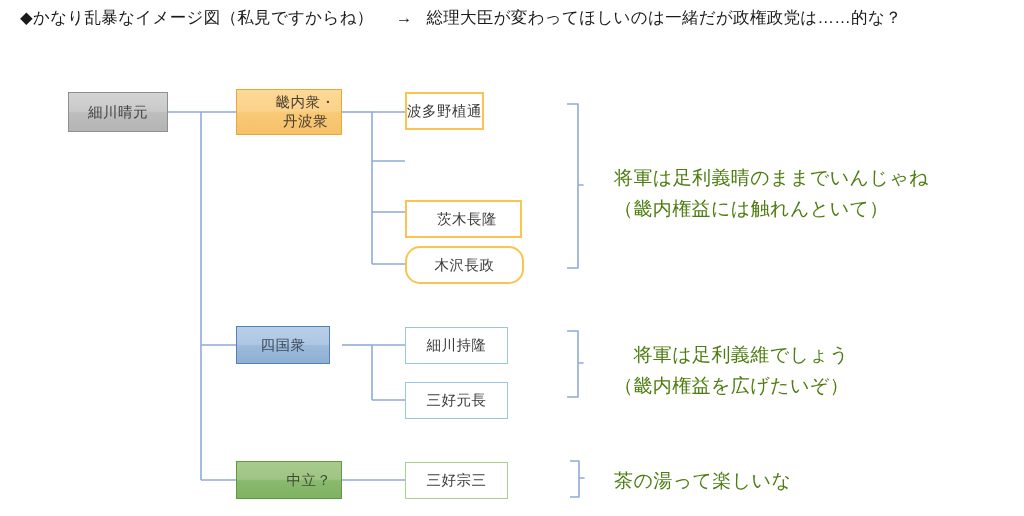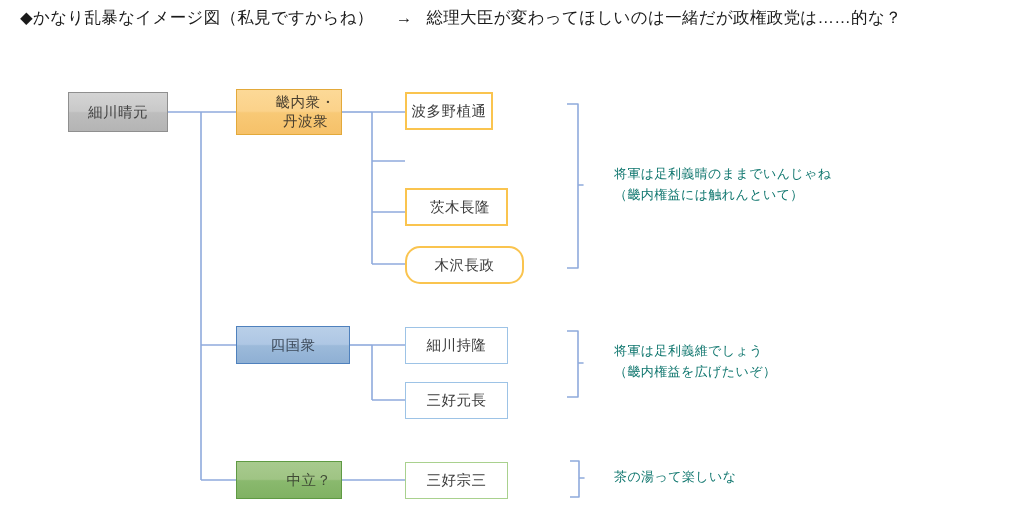--- a/index.html
+++ b/index.html
@@ -94,22 +94,22 @@
     color: #3b3b3b;
   }
   .node.leaf-orange { border: 2px solid #fac44f; }
   .node.leaf-blue   { border: 1.5px solid #9dc3e6; text-align: right; }
   .node.leaf-green  { border: 1.5px solid #a9d18e; }
 
   
   .annotation {
     position: absolute;
     white-space: pre;
-    color: #0f766e;
-    font-size: 13px;
+    color: #4d7c0f;
+    font-size: 19px;
     line-height: 1.62;
     letter-spacing: 0.4px;
   }
 </style>
 </head>
 <body>
 
 <div id="stage">
 
   <div class="header-line">
@@ -153,45 +153,45 @@
 
   <div class="node root" style="left:68px; top:92px; width:100px; height:40px;">
     <span>細川晴元</span>
   </div>
 
   <div class="node branch-orange" style="left:236px; top:89px; width:106px; height:46px; white-space:pre-line;">
     <span>畿内衆・
 丹波衆</span>
   </div>
 
-  <div class="node leaf leaf-orange" style="left:405px; top:92px; width:88px; height:38px;">
+  <div class="node leaf leaf-orange" style="left:405px; top:92px; width:79px; height:38px;">
     <span>波多野植通</span>
   </div>
-  <div class="node leaf leaf-orange" style="left:405px; top:188px; width:103px; height:38px;padding-left:7px;">
+  <div class="node leaf leaf-orange" style="left:405px; top:200px; width:117px; height:38px;padding-left:7px;">
     <span>茨木長隆</span>
   </div>
   <div class="node leaf leaf-orange" style="left:405px; top:246px; width:119px; height:38px;border-radius:15px;">
     <span>木沢長政</span>
   </div>
 
   <div class="annotation" style="left:614px; top:163px;">将軍は足利義晴のままでいんじゃね
 （畿内権益には触れんといて）</div>
 
-  <div class="node branch-blue" style="left:236px; top:326px; width:114px; height:38px;">
+  <div class="node branch-blue" style="left:236px; top:326px; width:94px; height:38px;">
     <span>四国衆</span>
   </div>
 
   <div class="node leaf leaf-blue" style="left:405px; top:327px; width:103px; height:37px;">
     <span>細川持隆</span>
   </div>
   <div class="node leaf leaf-blue" style="left:405px; top:382px; width:103px; height:37px;">
     <span>三好元長</span>
   </div>
 
-  <div class="annotation" style="left:614px; top:340px;">将軍は足利義維でしょう
+  <div class="annotation" style="left:614px; top:340px;text-align:right;">将軍は足利義維でしょう
 （畿内権益を広げたいぞ）</div>
 
   <div class="node branch-green" style="left:236px; top:461px; width:106px; height:38px;">
     <span>中立？</span>
   </div>
 
   <div class="node leaf leaf-green" style="left:405px; top:462px; width:103px; height:37px;">
     <span>三好宗三</span>
   </div>
 

